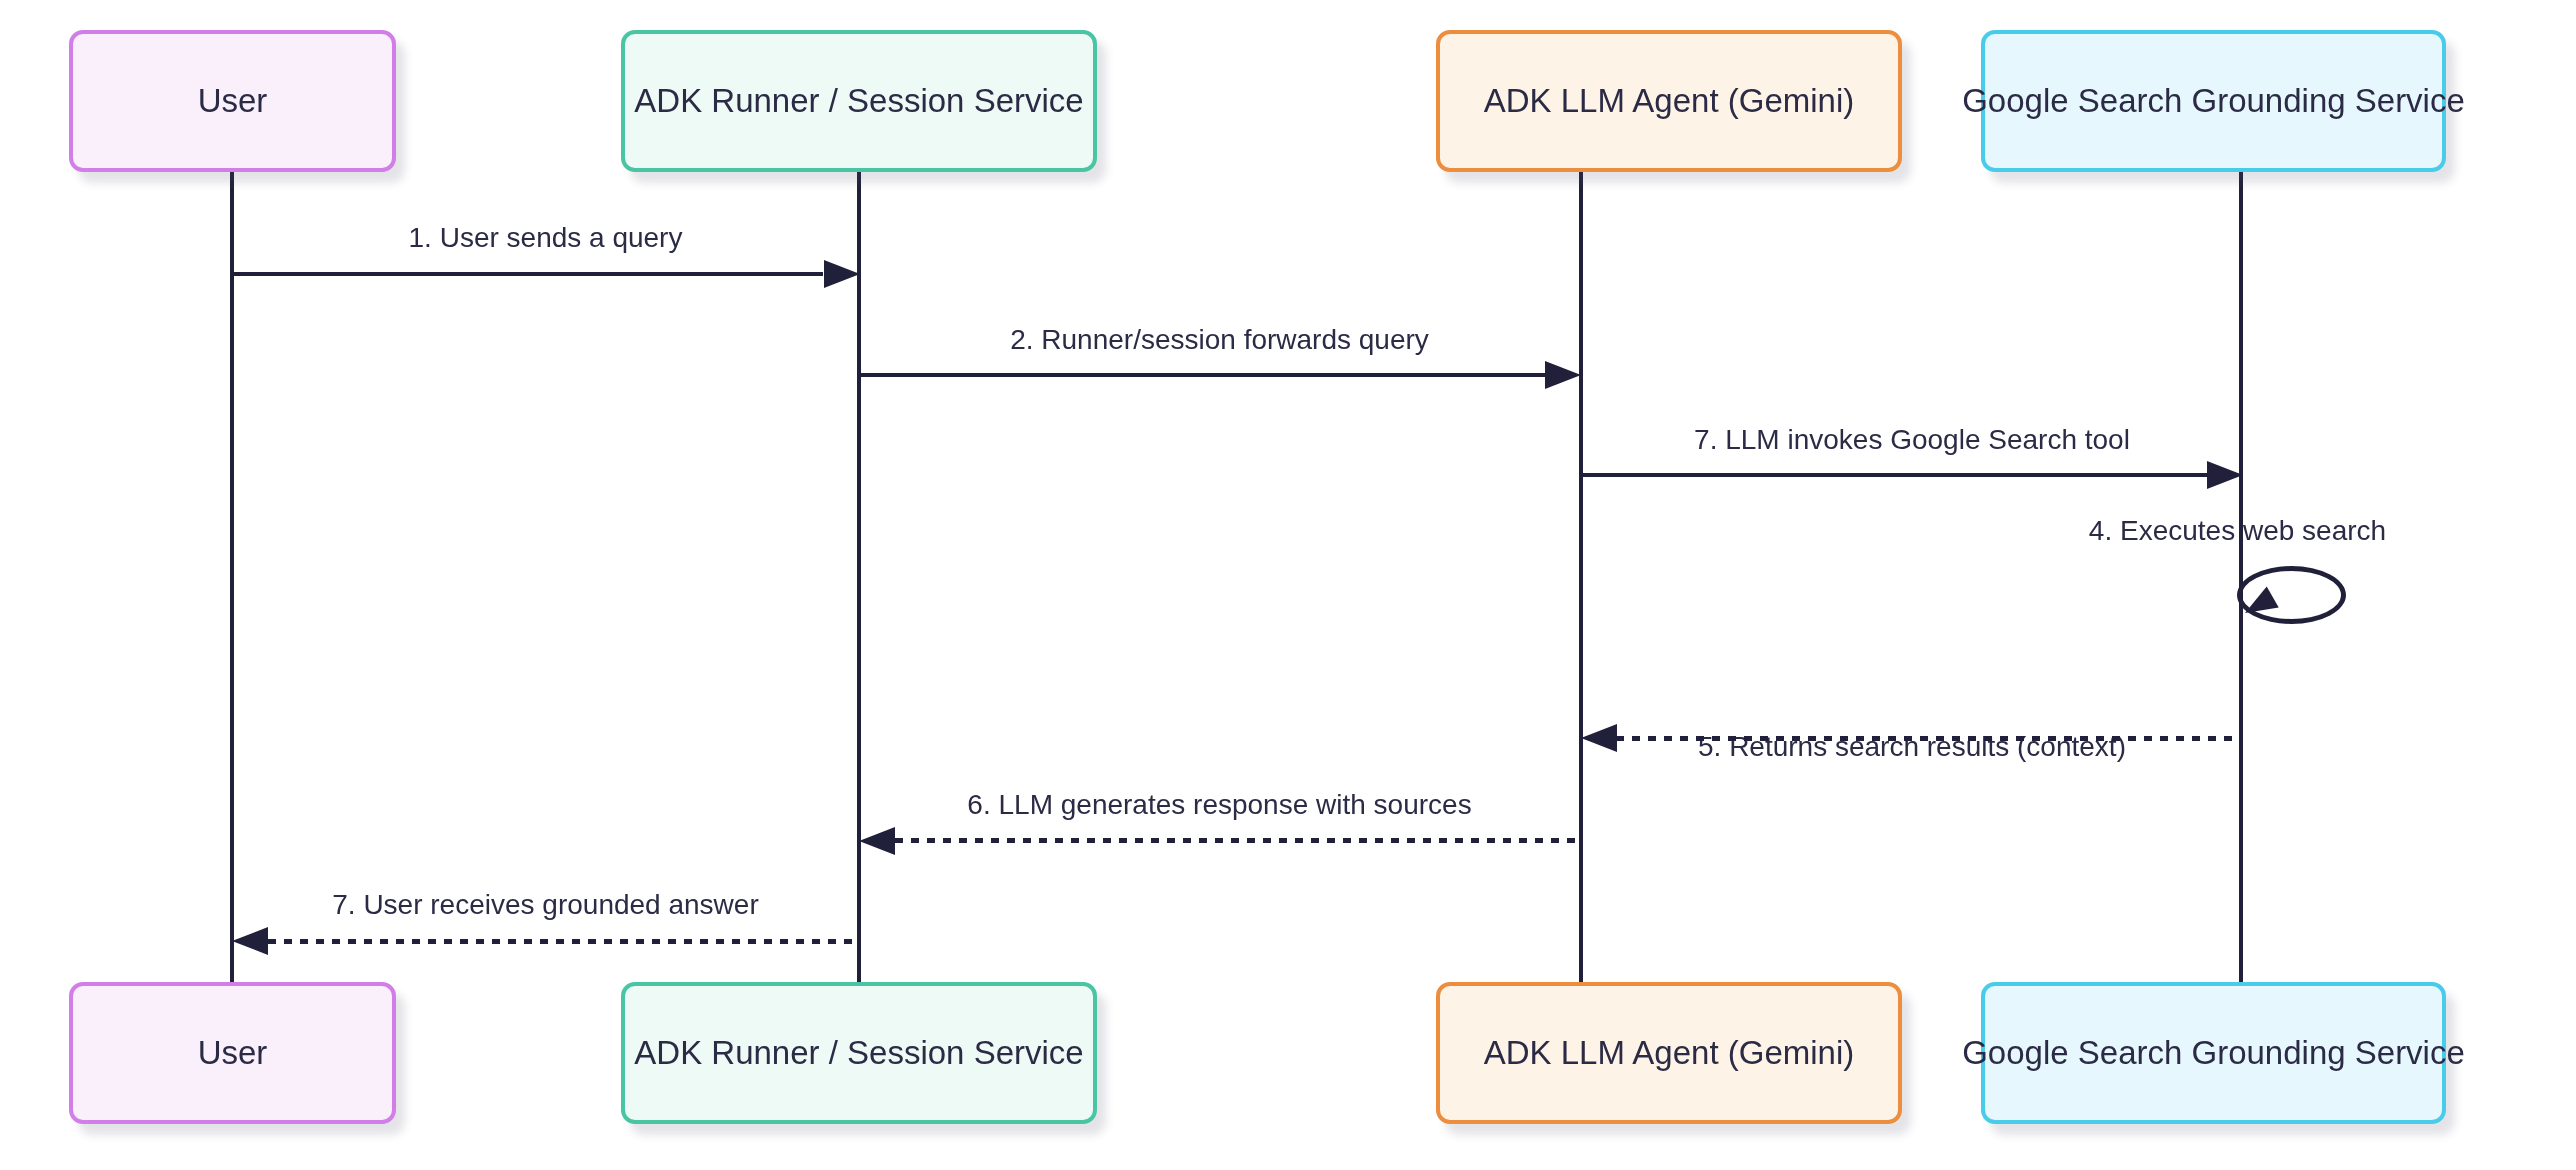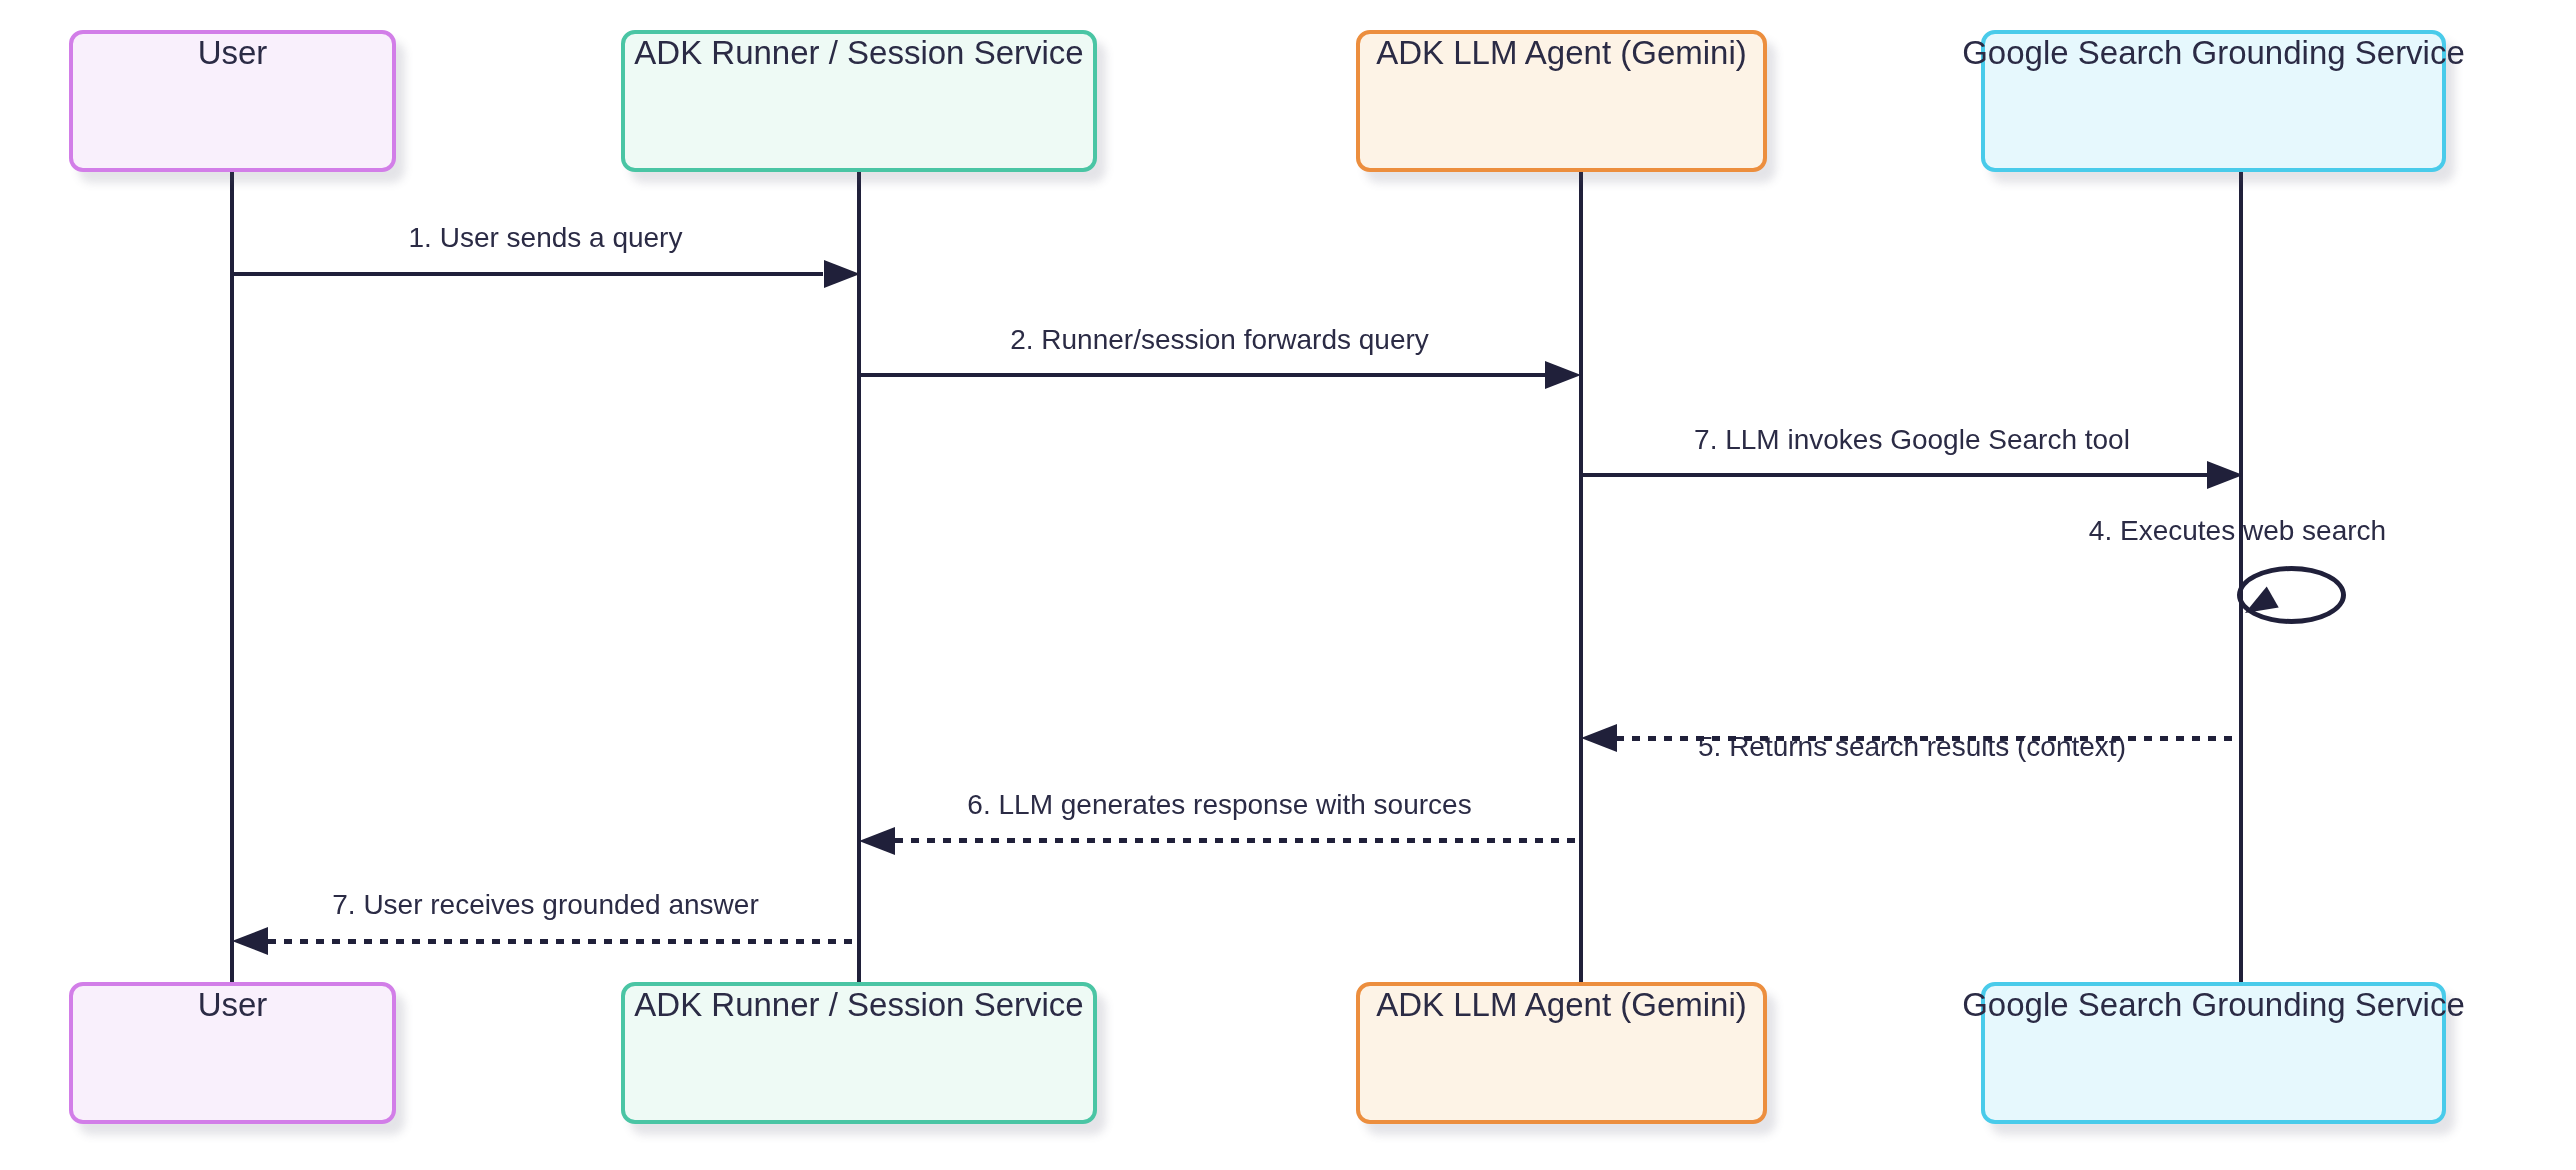--- a/index.html
+++ b/index.html
@@ -26,30 +26,31 @@
   
   .actor {
     position: absolute;
     box-sizing: border-box;
     height: 142px;
     border: 4px solid var(--border, #999);
     background: var(--fill, #eee);
     border-radius: 14px;
     box-shadow: 9px 11px 9px rgba(90, 90, 110, 0.16);
     display: flex;
+    align-items: center;
     justify-content: center;
     font-size: 33px;
     color: var(--text, #2b2b45);
     white-space: nowrap;
   }
   .a-top { top: 30px; }
   .a-bot { top: 982px; }
   .a-user   { left: 69px;   width: 327px; }
   .a-runner { left: 621px;  width: 476px; }
-  .a-llm    { left: 1356px; width: 411px; }
+  .a-llm    { left: 1436px; width: 466px; }
   .a-google { left: 1981px; width: 465px; }
   
   .msg-label {
     position: absolute;
     font-size: 28px;
     color: var(--text, #2b2b45);
     text-align: center;
     white-space: nowrap;
     height: 40px;
     line-height: 40px;

